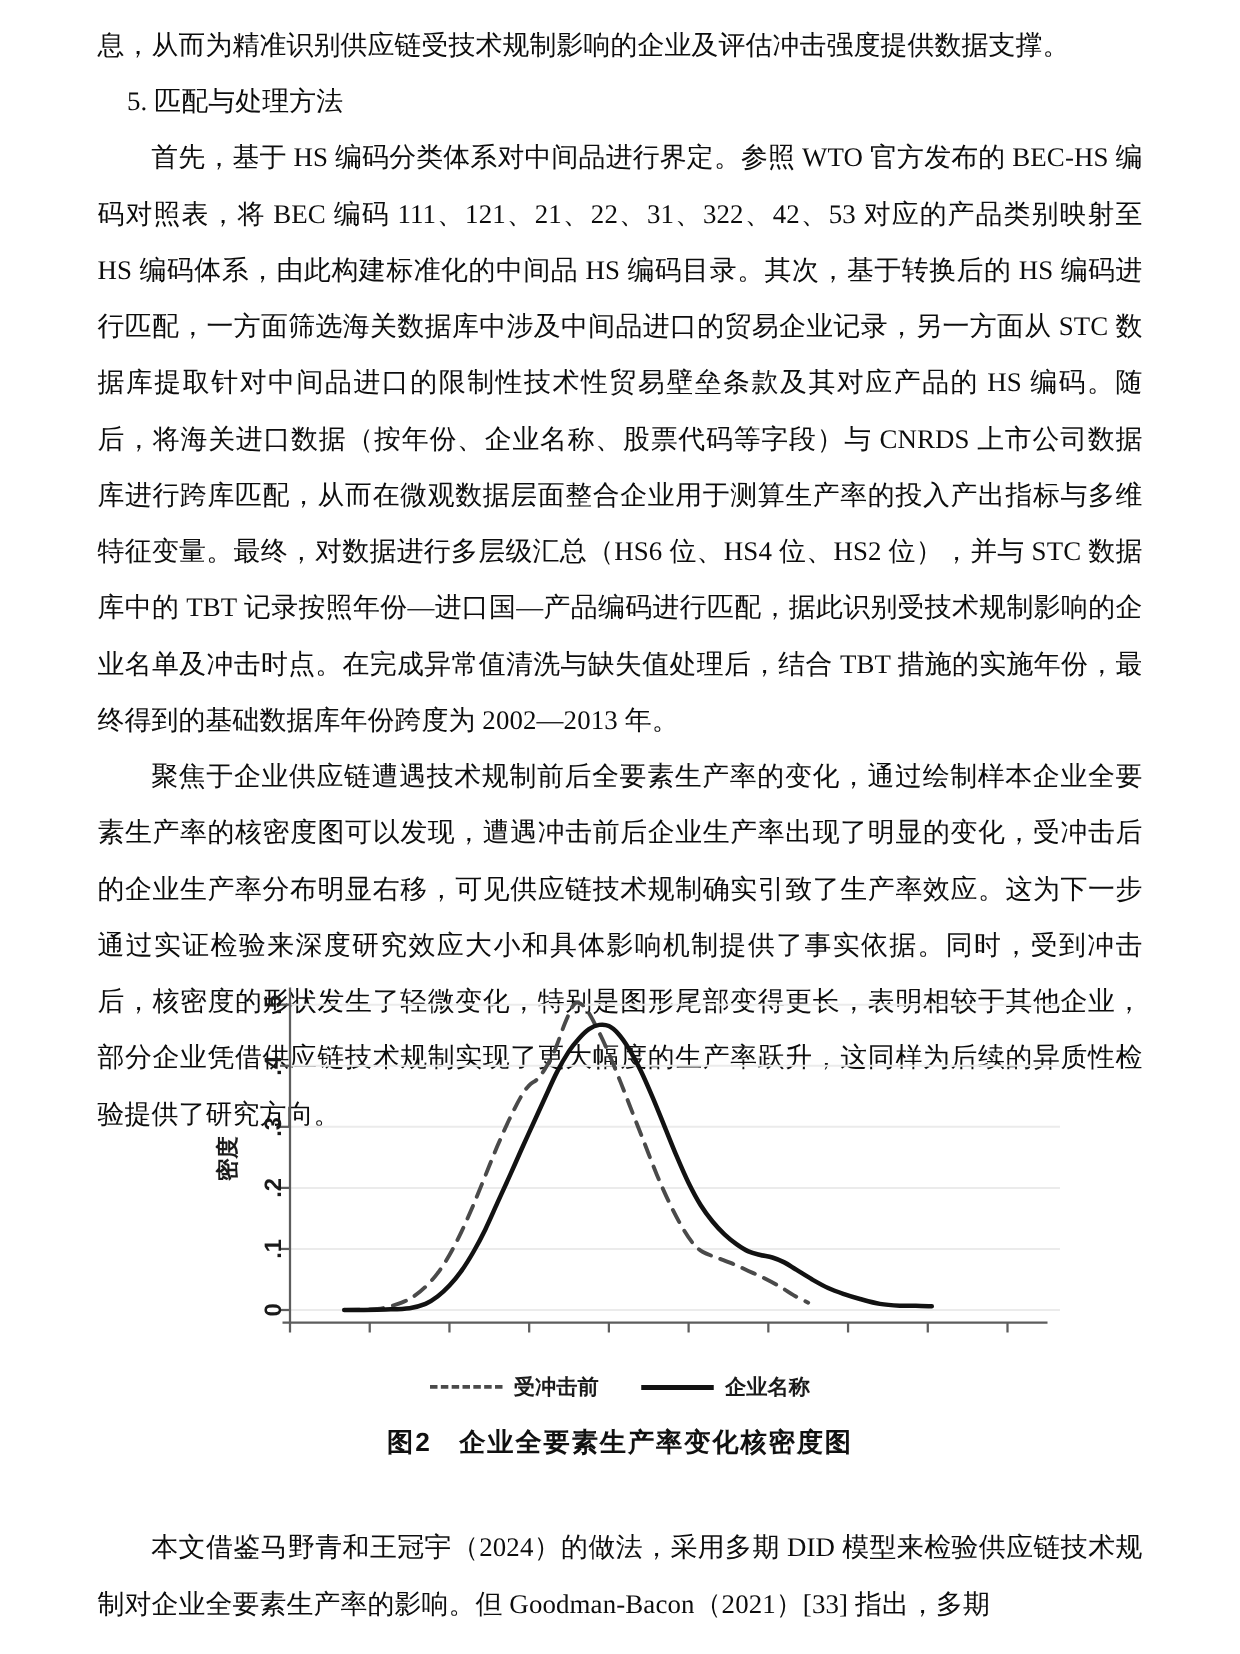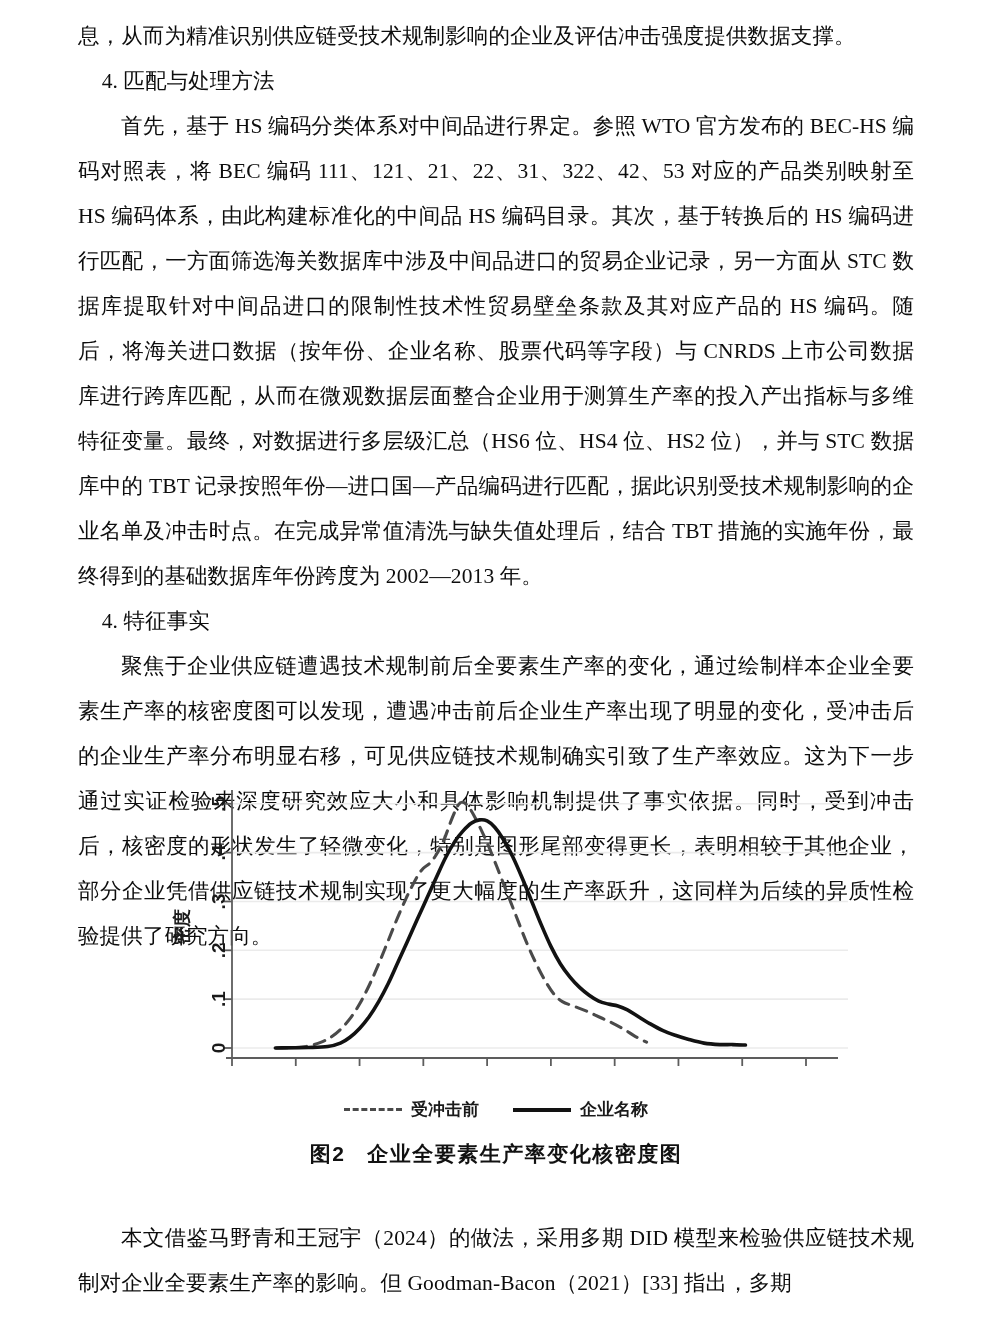--- a/index.html
+++ b/index.html
@@ -119,23 +119,22 @@
     fill: #1a1a1a;
   }
 </style>
 </head>
 <body>
 
 <div class="page">
 
   <div class="body-text" id="text-top" style="top: 14px;">
     <p class="para">息，从而为精准识别供应链受技术规制影响的企业及评估冲击强度提供数据支撑。</p>
-    <p class="para indent1">4. 匹配与处理方法</p>
+    <p class="para indent1">5. 匹配与处理方法</p>
     <p class="para indent2">首先，基于 HS 编码分类体系对中间品进行界定。参照 WTO 官方发布的 BEC-HS 编码对照表，将 BEC 编码 111、121、21、22、31、322、42、53 对应的产品类别映射至 HS 编码体系，由此构建标准化的中间品 HS 编码目录。其次，基于转换后的 HS 编码进行匹配，一方面筛选海关数据库中涉及中间品进口的贸易企业记录，另一方面从 STC 数据库提取针对中间品进口的限制性技术性贸易壁垒条款及其对应产品的 HS 编码。随后，将海关进口数据（按年份、企业名称、股票代码等字段）与 CNRDS 上市公司数据库进行跨库匹配，从而在微观数据层面整合企业用于测算生产率的投入产出指标与多维特征变量。最终，对数据进行多层级汇总（HS6 位、HS4 位、HS2 位），并与 STC 数据库中的 TBT 记录按照年份—进口国—产品编码进行匹配，据此识别受技术规制影响的企业名单及冲击时点。在完成异常值清洗与缺失值处理后，结合 TBT 措施的实施年份，最终得到的基础数据库年份跨度为 2002—2013 年。</p>
-    <p class="para indent1">4. 特征事实</p>
     <p class="para indent2">聚焦于企业供应链遭遇技术规制前后全要素生产率的变化，通过绘制样本企业全要素生产率的核密度图可以发现，遭遇冲击前后企业生产率出现了明显的变化，受冲击后的企业生产率分布明显右移，可见供应链技术规制确实引致了生产率效应。这为下一步通过实证检验来深度研究效应大小和具体影响机制提供了事实依据。同时，受到冲击后，核密度的形状发生了轻微变化，特别是图形尾部变得更长，表明相较于其他企业，部分企业凭借供应链技术规制实现了更大幅度的生产率跃升，这同样为后续的异质性检验提供了研究方向。</p>
   </div>
 
   <div id="figure">
     <svg id="chart-canvas" viewBox="0 0 836 290" preserveAspectRatio="none">
       <g id="gridlines">
           <line x1="154" x2="770" y1="266" y2="266" stroke="#ebebeb" stroke-width="1.6"></line>
           <line x1="154" x2="770" y1="217.15384615384616" y2="217.15384615384616" stroke="#ebebeb" stroke-width="1.6"></line>
           <line x1="154" x2="770" y1="168.30769230769232" y2="168.30769230769232" stroke="#ebebeb" stroke-width="1.6"></line>
           <line x1="154" x2="770" y1="119.46153846153848" y2="119.46153846153848" stroke="#ebebeb" stroke-width="1.6"></line>

